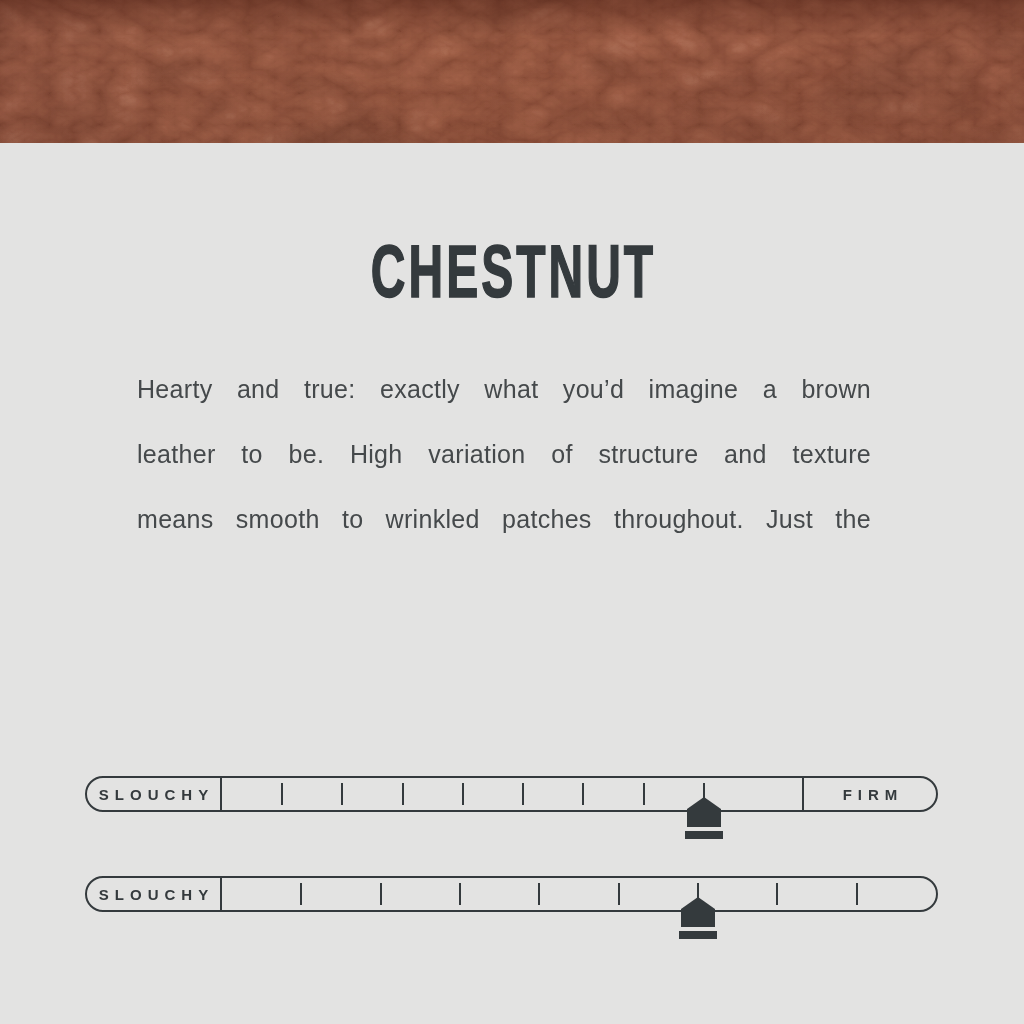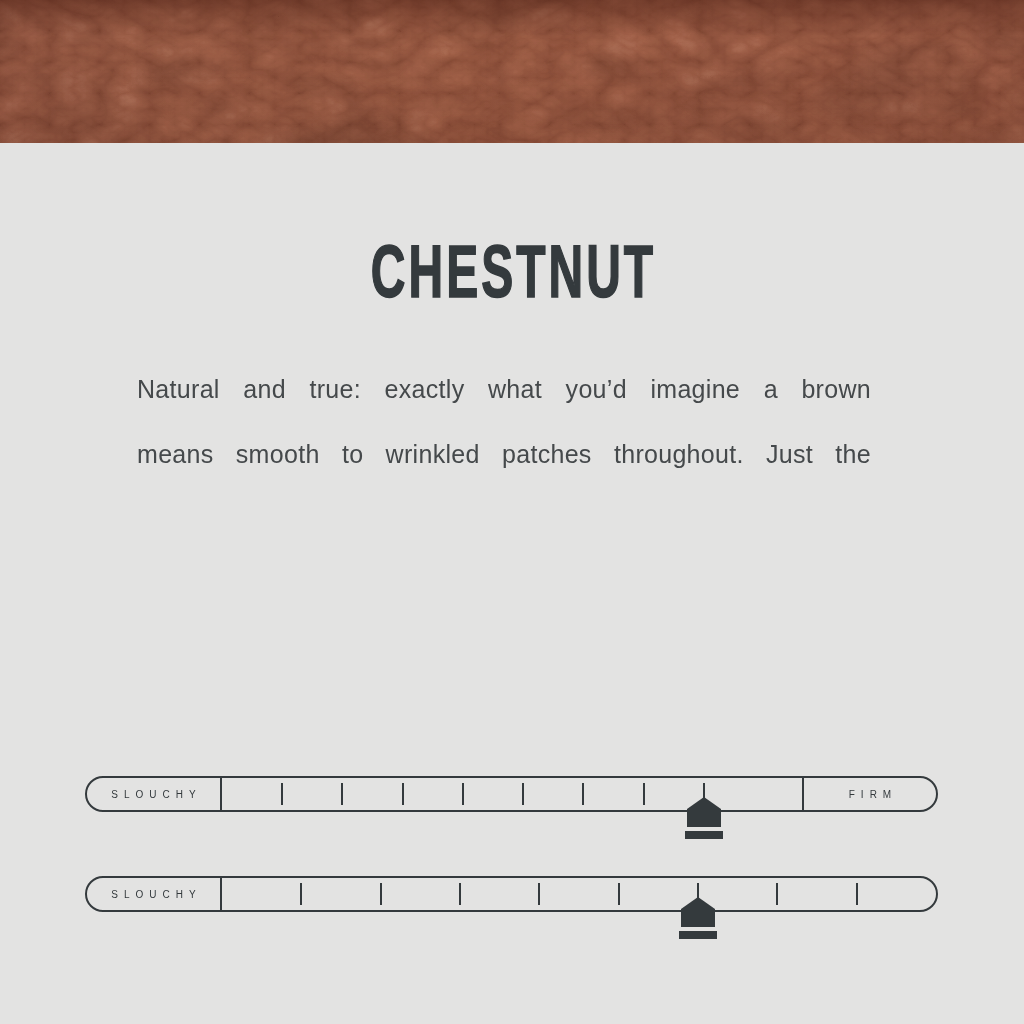--- a/index.html
+++ b/index.html
@@ -43,21 +43,21 @@
   
   .scale-pill {
     position:absolute; left:85px; width:853px; height:36px;
     border:2px solid var(--ink); border-radius:18px;
     display:flex; align-items:stretch;
   }
   .scale-pill.first  { top:776px; }
   .scale-pill.second { top:876px; }
   .scale-label {
     display:flex; align-items:center; justify-content:center;
-    font-size:10px; font-weight:normal;
+    font-size:15px; font-weight:bold;
     letter-spacing:6px; text-indent:6px;
     color:var(--ink); white-space:nowrap;
   }
   .scale-label.left  { width:135px; border-right:2px solid var(--ink); }
   .scale-label.right { width:134px; border-left:2px solid var(--ink);margin-left:38px; }
   .scale-track { flex:1; position:relative; }
   .tick {
     position:absolute; top:5px; width:2px; height:22px;
     background:var(--ink);
   }
@@ -111,21 +111,22 @@
           <rect width="1024" height="143" filter="url(#patchF)"></rect>
         </g>
       <rect width="1024" height="143" fill="url(#toneG)" opacity="0.35" style="mix-blend-mode:multiply"></rect>
       <rect width="1024" height="143" fill="url(#topShade)"></rect>
     </svg>
   </div>
 
   <h1 class="title">CHESTNUT</h1>
 
   <div class="description">
-    <div class="line">Natural and true: exactly what you’d imagine a brown</div>
+    <div class="line">Hearty and true: exactly what you’d imagine a brown</div>
+    <div class="line">leather to be. High variation of structure and texture</div>
     <div class="line">means smooth to wrinkled patches throughout. Just the</div>
   </div>
 
   <div class="scale-pill first">
     <div class="scale-label left">SLOUCHY</div>
     <div class="scale-track">
         <div class="tick" style="left: calc(11.111% - 1px);"></div>
         <div class="tick" style="left: calc(22.222% - 1px);"></div>
         <div class="tick" style="left: calc(33.333% - 1px);"></div>
         <div class="tick" style="left: calc(44.444% - 1px);"></div>

